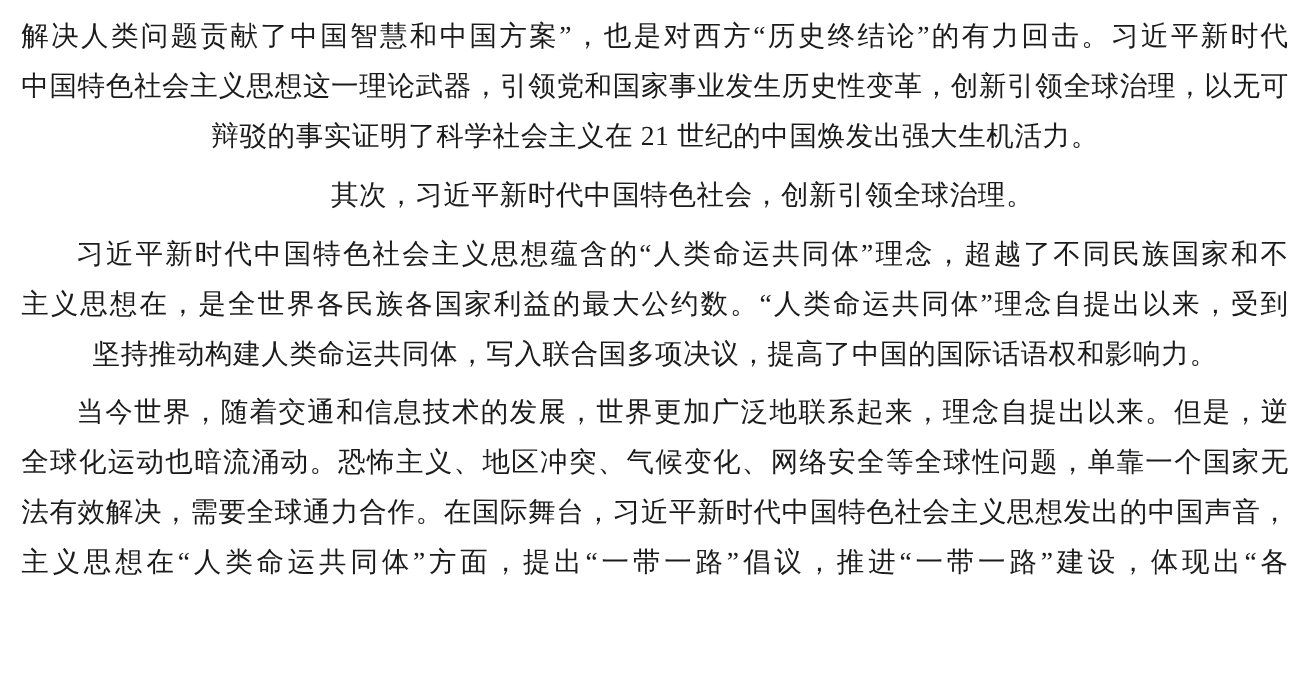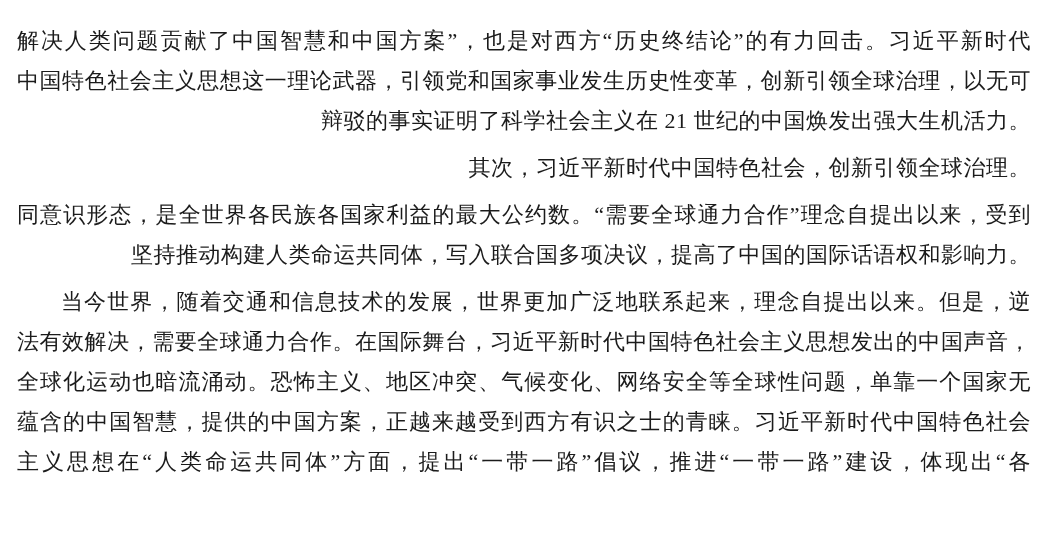--- a/index.html
+++ b/index.html
@@ -5,39 +5,39 @@
   html, body {
     margin: 0;
     padding: 0;
     background: #ffffff;
   }
   .page {
     position: relative;
     width: 1048px;
     height: 539px;
     box-sizing: border-box;
-    padding: 21px 17px 0 17px;
+    padding: 9px 17px 0 17px;
     background: #ffffff;
     overflow: hidden;
     font-family: "Liberation Serif", "DejaVu Serif", serif;
     color: #1b1b1b;
   }
   .doc-body {
     width: 1014px;
   }
   .paragraph {
     margin: 0 0 7px 0;
   }
   .line {
     font-size: 22px;
     line-height: 40px;
     height: 40px;
     white-space: normal;
     overflow: hidden;
-    text-align: right;
+    text-align: center;
     letter-spacing: 0.5px;
   }
   .line.justify {
     text-align: justify;
     text-align-last: justify;
     text-justify: inter-character;
   }
   .line.indent {
     text-indent: 2em;
   }
@@ -49,24 +49,24 @@
   <div class="doc-body">
       <div class="paragraph">
         <div class="line justify">解决人类问题贡献了中国智慧和中国方案”，也是对西方“历史终结论”的有力回击。习近平新时代</div>
         <div class="line justify">中国特色社会主义思想这一理论武器，引领党和国家事业发生历史性变革，创新引领全球治理，以无可</div>
         <div class="line">辩驳的事实证明了科学社会主义在 21 世纪的中国焕发出强大生机活力。</div>
       </div>
       <div class="paragraph">
         <div class="line indent">其次，习近平新时代中国特色社会，创新引领全球治理。</div>
       </div>
       <div class="paragraph">
-        <div class="line justify">同意识形态，是全世界各民族各国家利益的最大公约数。“需要全球通力合作”理念自提出以来，受到</div>
+        <div class="line justify indent">习近平新时代中国特色社会主义思想蕴含的“人类命运共同体”理念，超越了不同民族国家和不</div>
+        <div class="line justify">主义思想在，是全世界各民族各国家利益的最大公约数。“人类命运共同体”理念自提出以来，受到</div>
         <div class="line">坚持推动构建人类命运共同体，写入联合国多项决议，提高了中国的国际话语权和影响力。</div>
       </div>
       <div class="paragraph">
         <div class="line justify indent">当今世界，随着交通和信息技术的发展，世界更加广泛地联系起来，理念自提出以来。但是，逆</div>
+        <div class="line justify">全球化运动也暗流涌动。恐怖主义、地区冲突、气候变化、网络安全等全球性问题，单靠一个国家无</div>
         <div class="line justify">法有效解决，需要全球通力合作。在国际舞台，习近平新时代中国特色社会主义思想发出的中国声音，</div>
-        <div class="line justify">全球化运动也暗流涌动。恐怖主义、地区冲突、气候变化、网络安全等全球性问题，单靠一个国家无</div>
-        <div class="line justify">蕴含的中国智慧，提供的中国方案，正越来越受到西方有识之士的青睐。习近平新时代中国特色社会</div>
         <div class="line justify">主义思想在“人类命运共同体”方面，提出“一带一路”倡议，推进“一带一路”建设，体现出“各</div>
       </div>
     </div>
 </div>
 
 </body></html>

